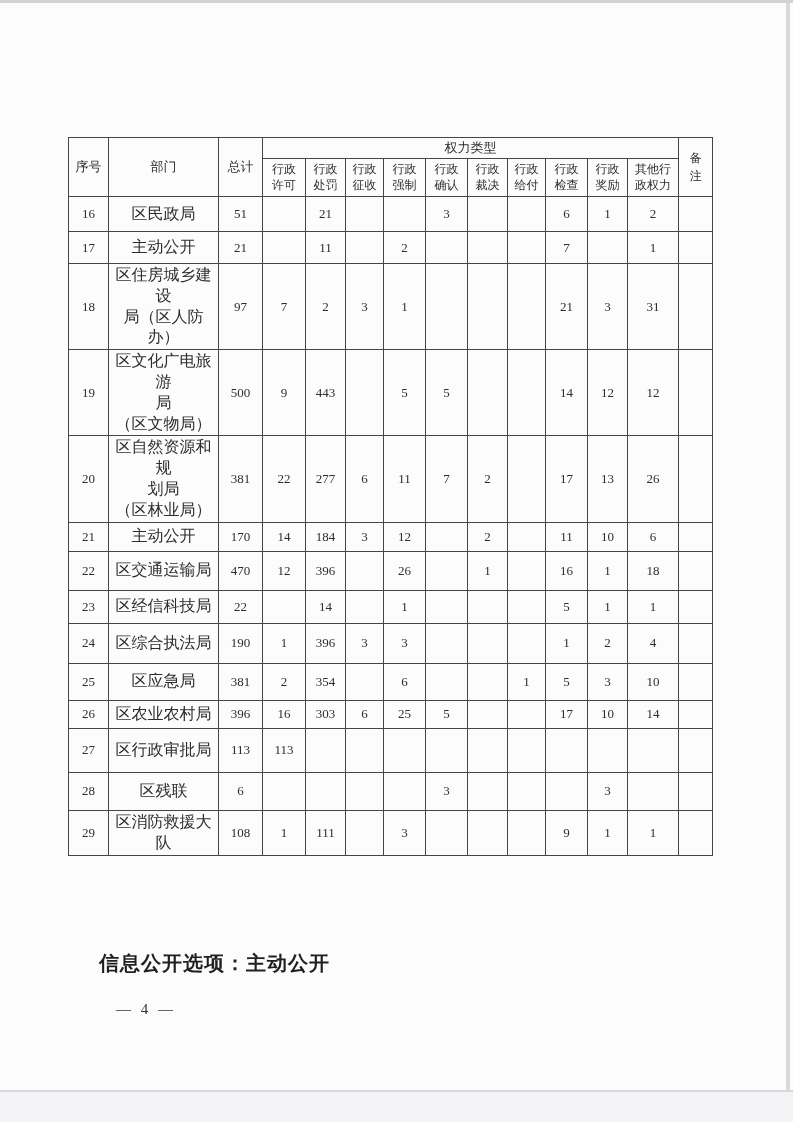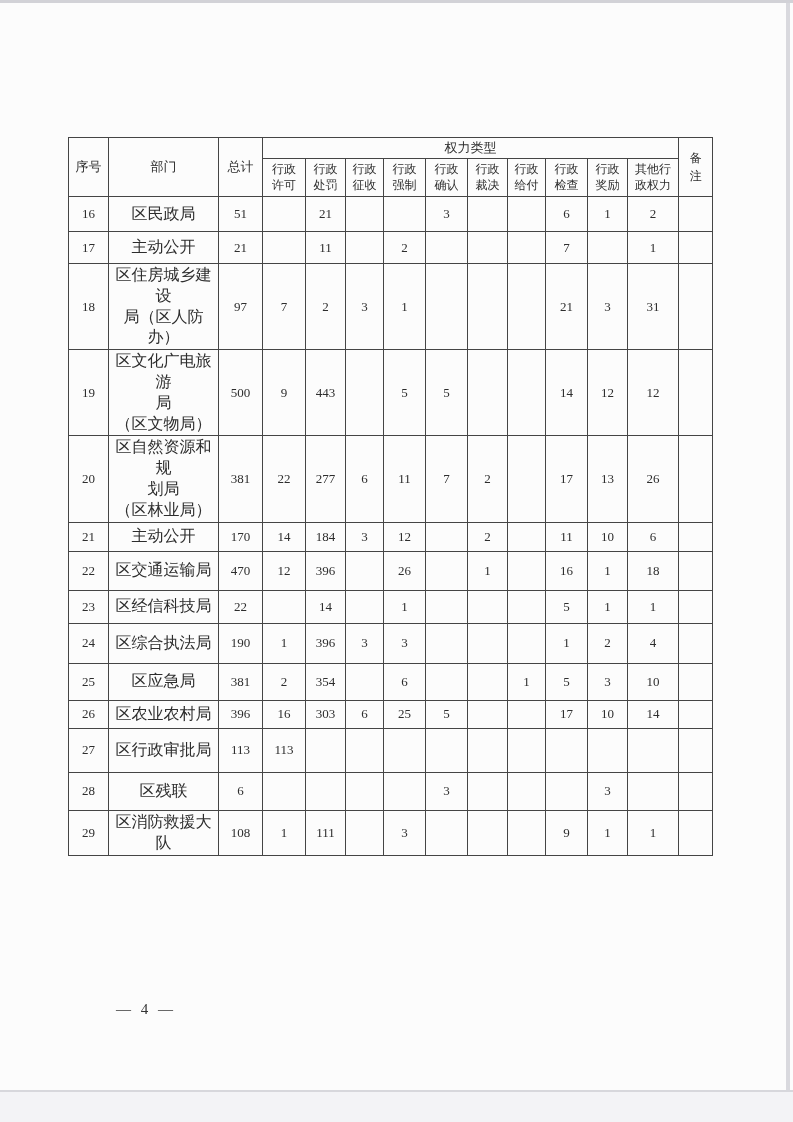--- a/index.html
+++ b/index.html
@@ -353,15 +353,16 @@
       <td class="c-val"></td>
       <td class="c-val"></td>
       <td class="c-val">9</td>
       <td class="c-val">1</td>
       <td class="c-val">1</td>
       <td class="c-val"></td>
     </tr>
       </tbody>
   </table>
 
+  <div class="footer-note">信息公开选项：主动公开</div>
   <div class="page-number">— 4 —</div>
 
 </div>
 
 </body></html>

